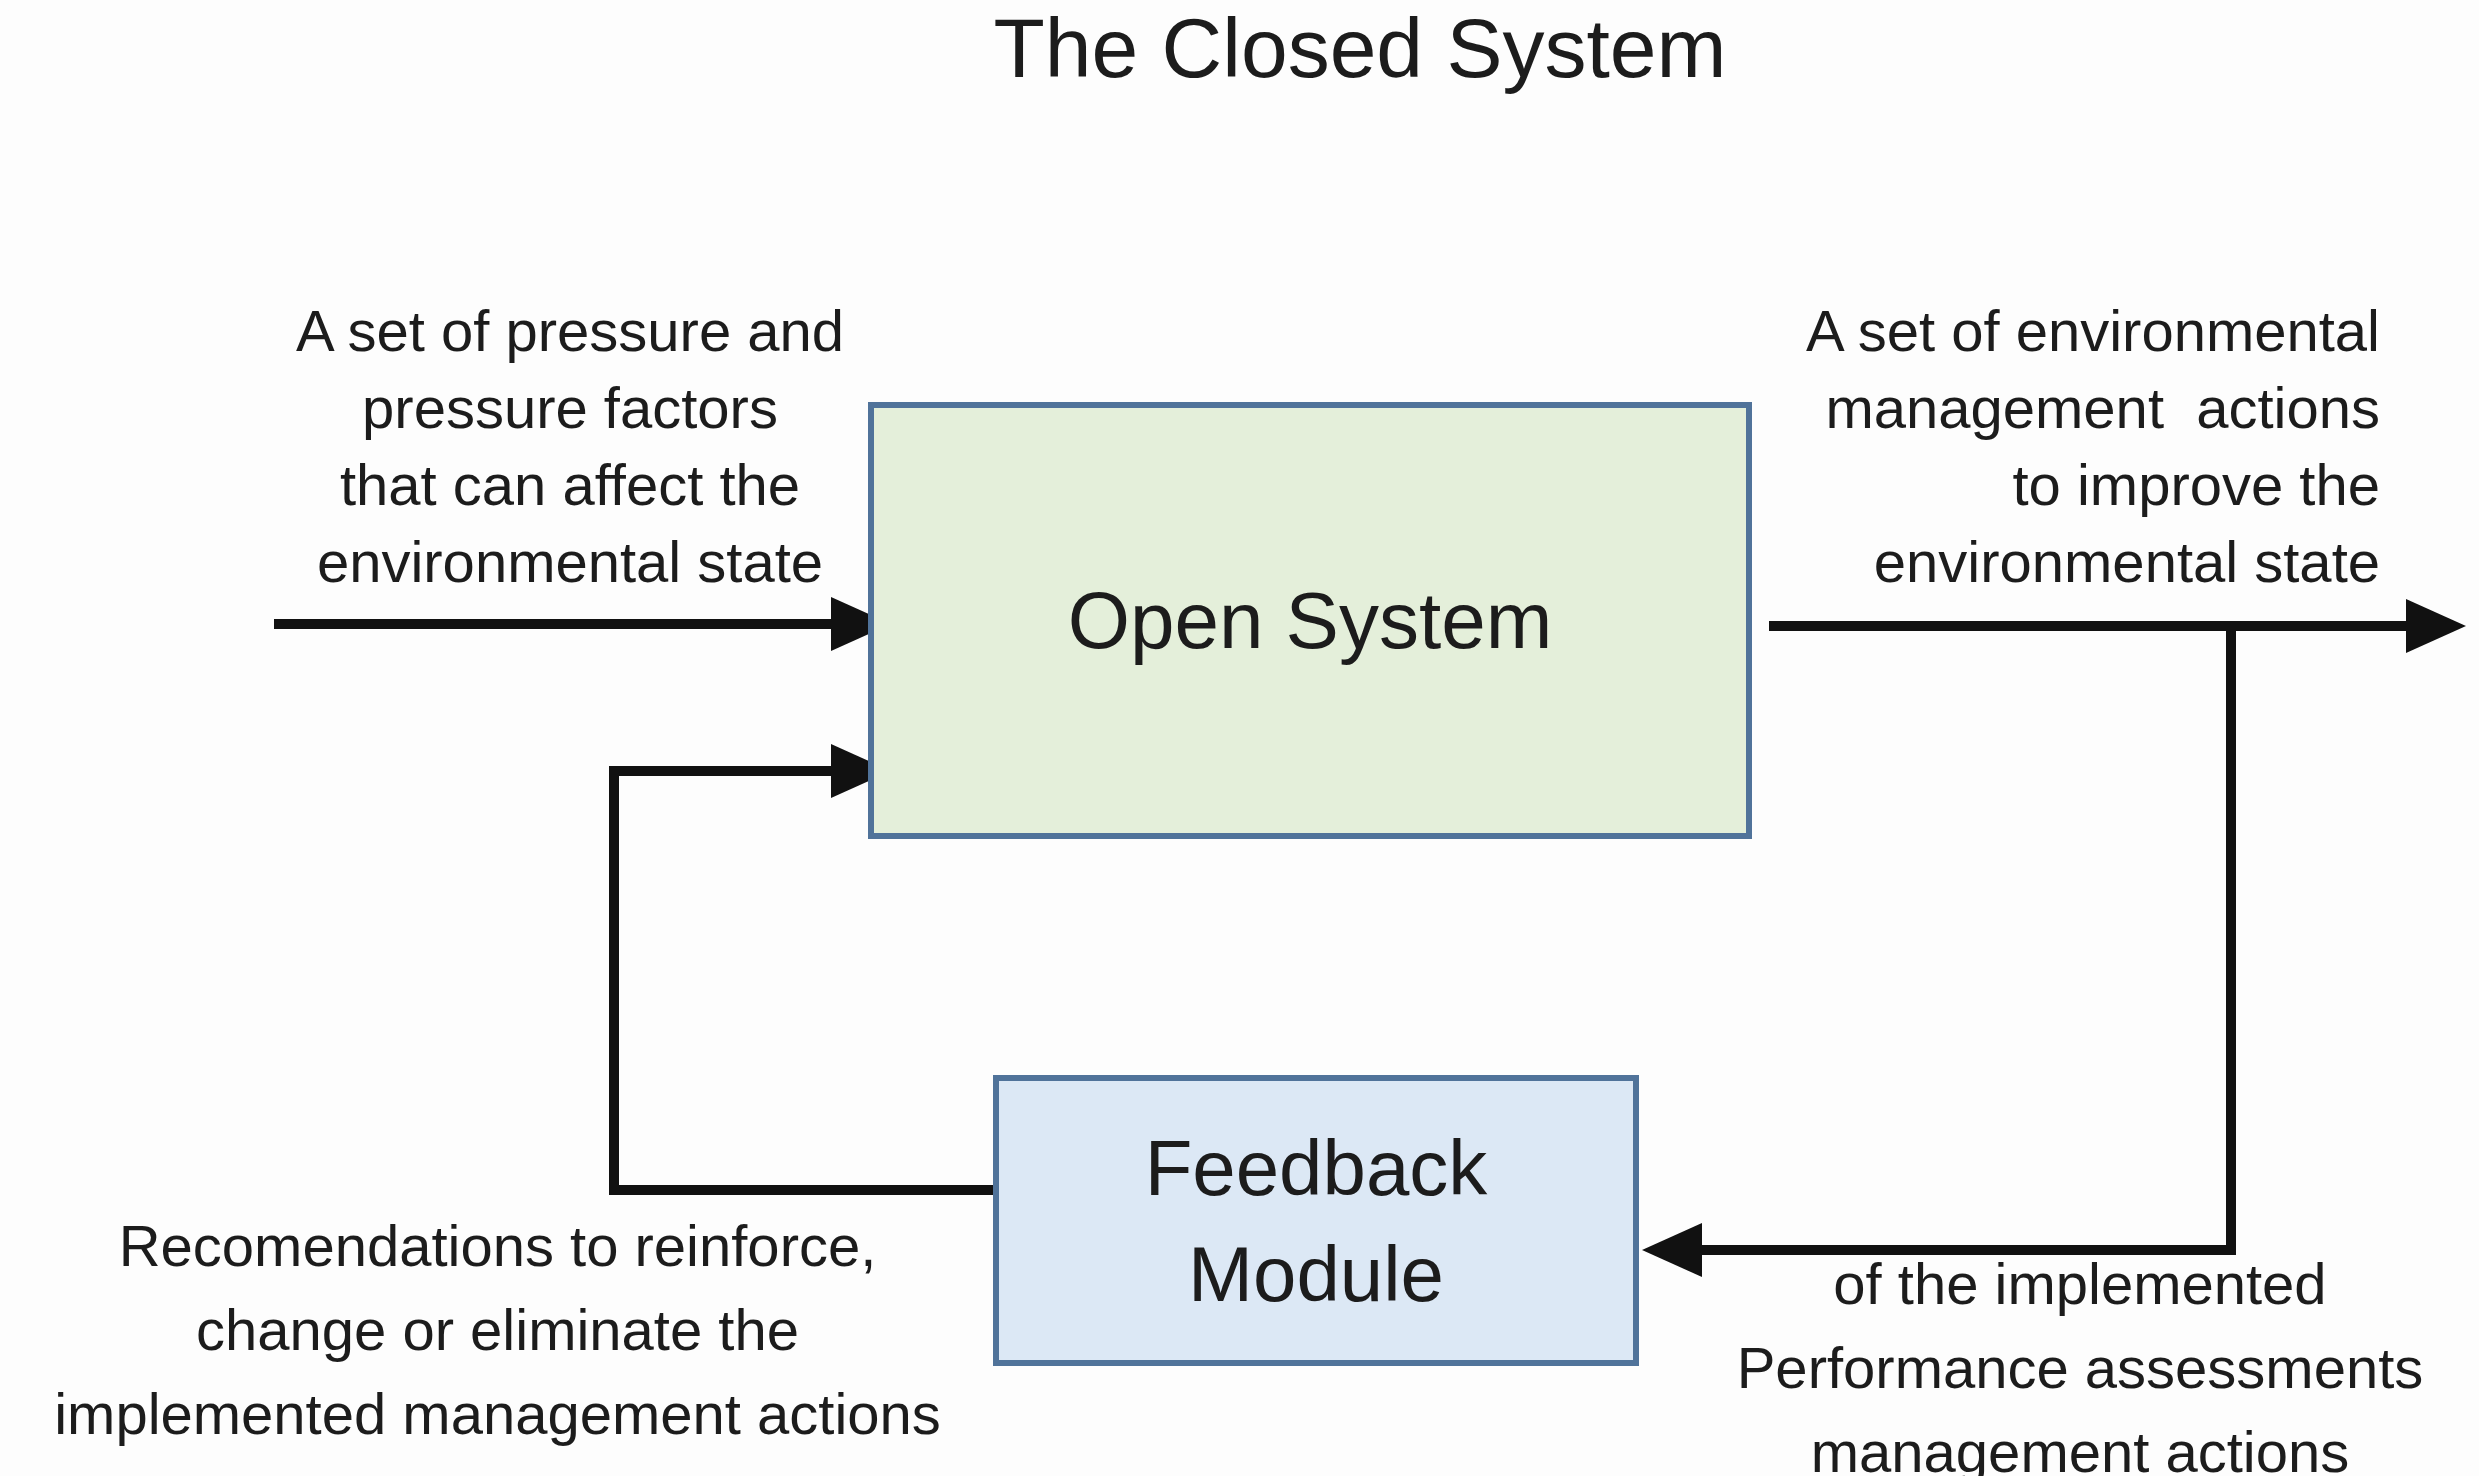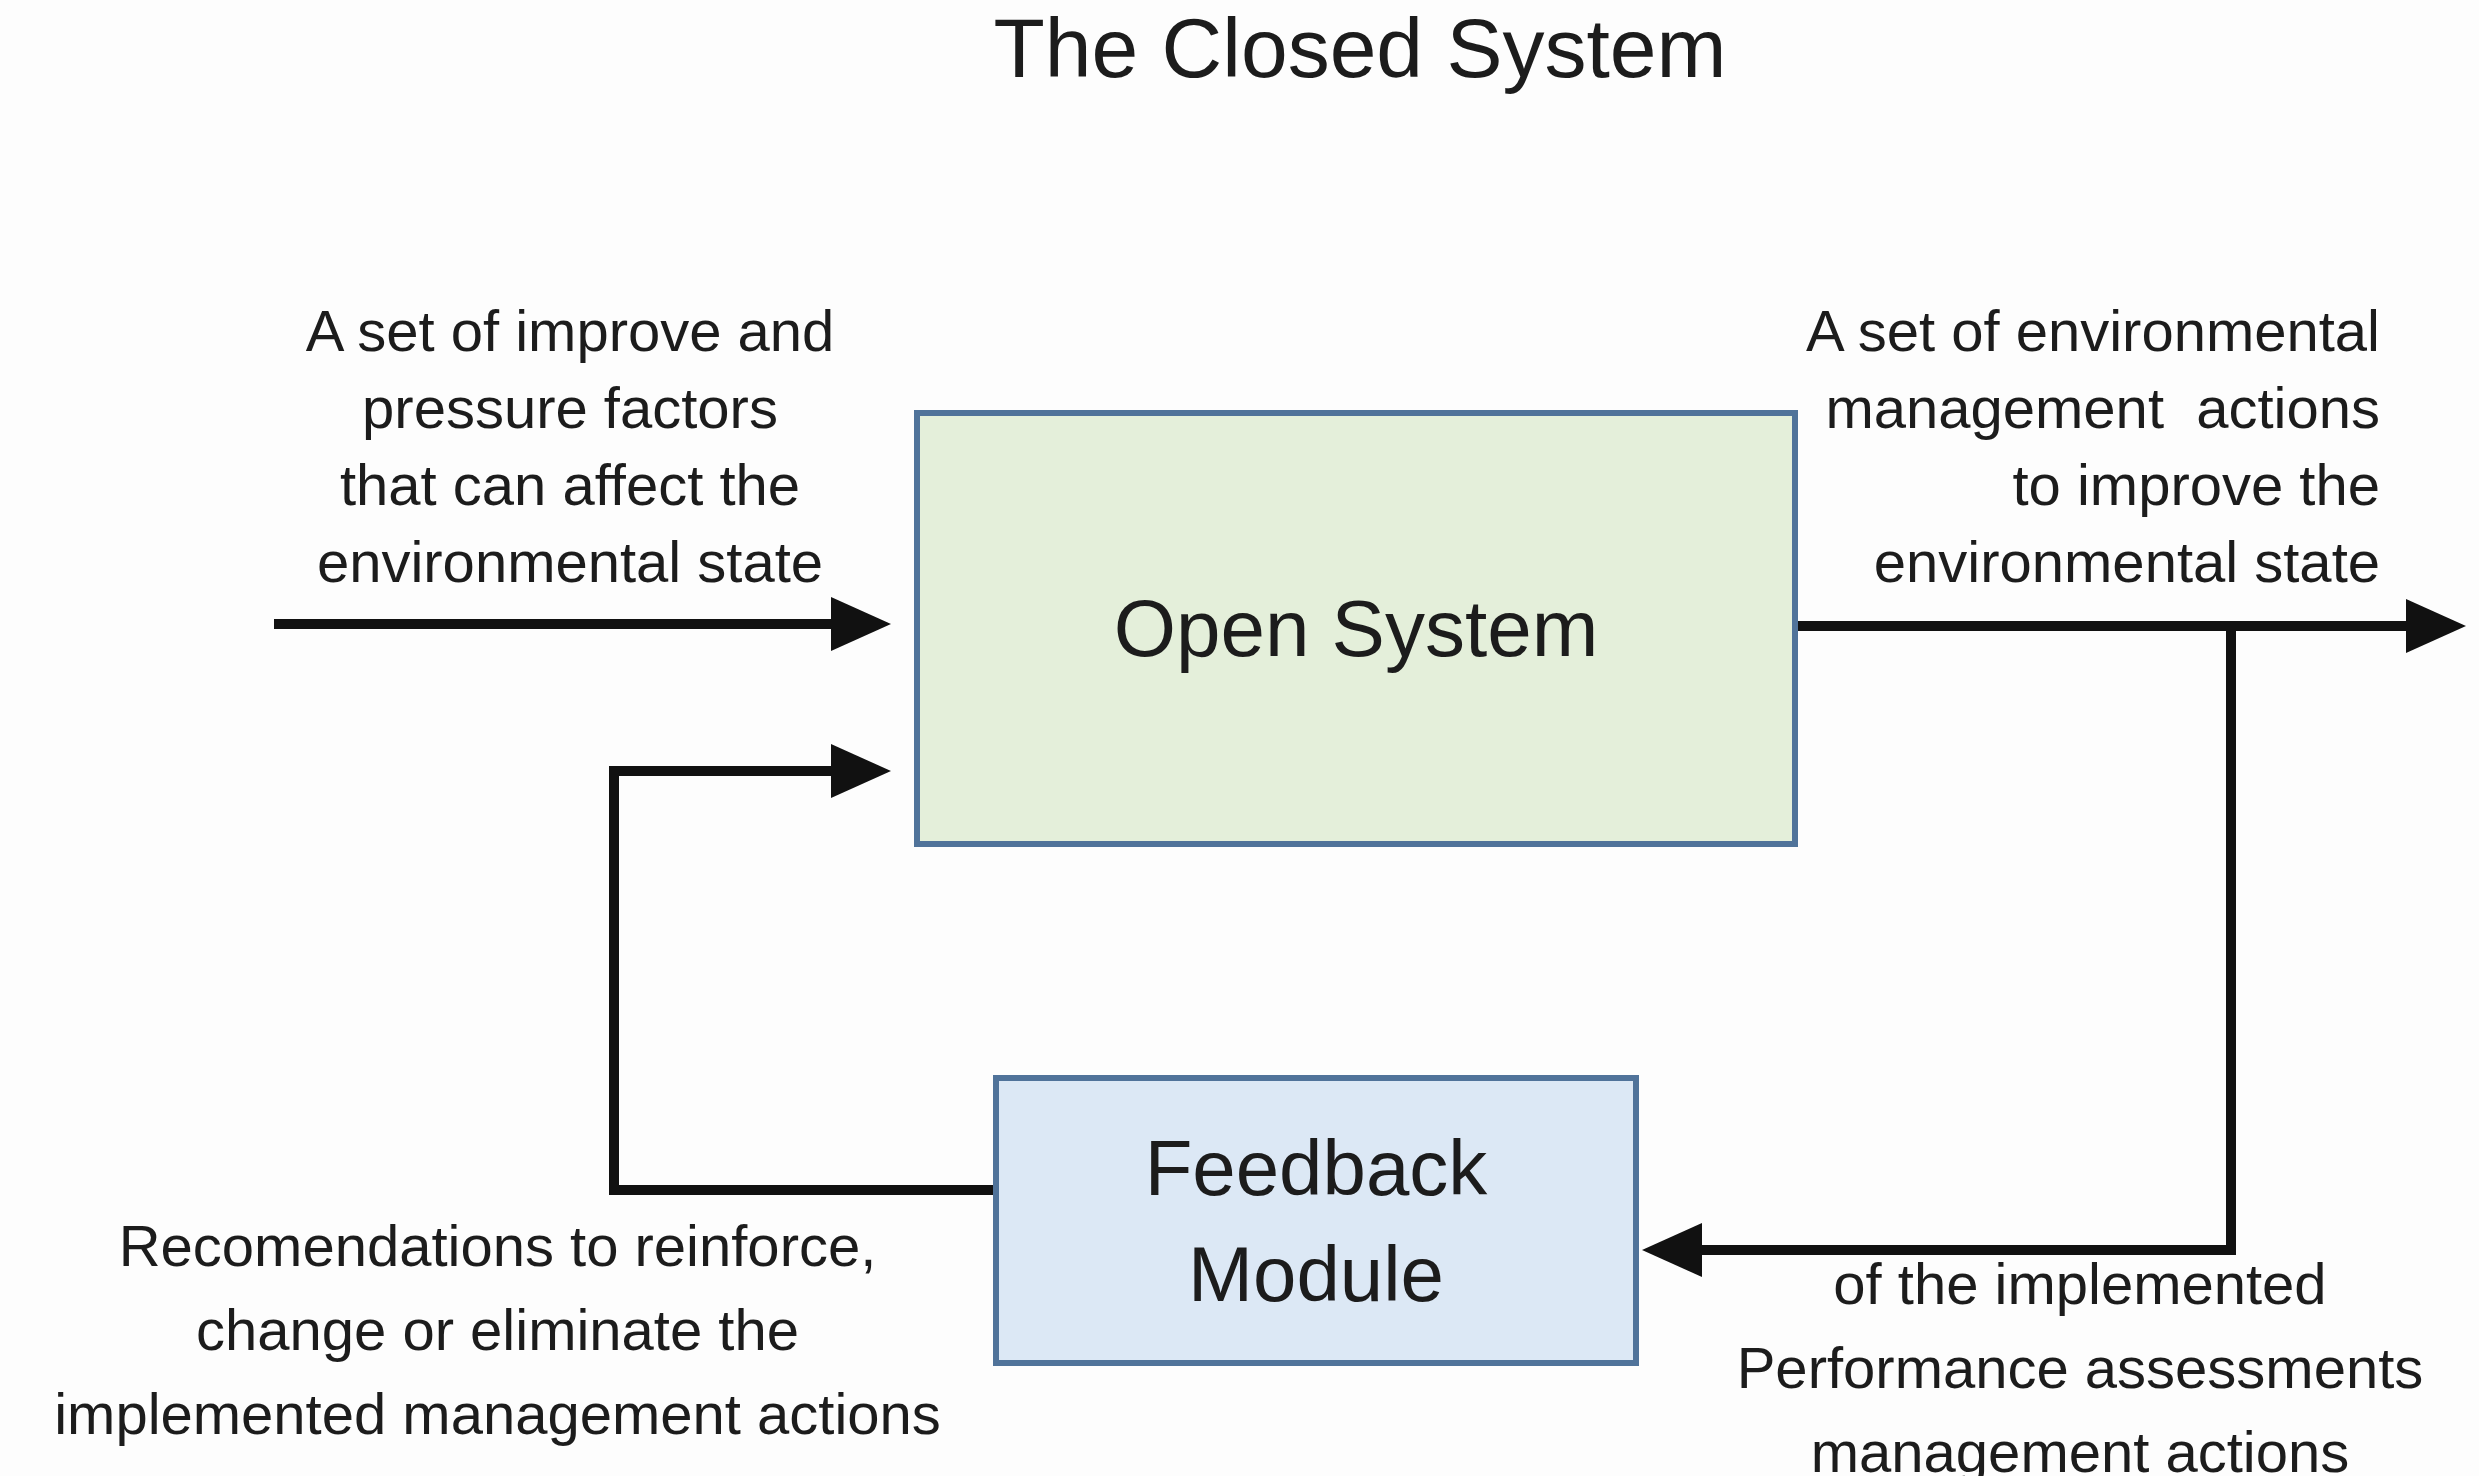--- a/index.html
+++ b/index.html
@@ -53,27 +53,26 @@
     position: absolute;
     border: 6px solid var(--box-border, #50739a);
     box-sizing: border-box;
     display: flex;
     flex-direction: column;
     align-items: center;
     justify-content: center;
     text-align: center;
   }
   .box-open {
-    left: 914px;
+    left: 868px;
     top: 402px;
     width: 884px;
     height: 437px;
     background: var(--open-system-fill, #e4efda);
     font-size: 80px;
-    margin-top: 8px;
   }
   .box-feedback {
     left: 993px;
     top: 1075px;
     width: 646px;
     height: 291px;
     background: var(--feedback-module-fill, #dce8f5);
     font-size: 78px;
     line-height: 106px;
   }
@@ -143,21 +142,21 @@
   <div class="box box-open">
     <span>Open System</span>
   </div>
 
   <div class="box box-feedback">
     <span class="line">Feedback</span>
     <span class="line">Module</span>
   </div>
 
   <div class="note note-drivers">
-    <div class="line">A set of improve and</div>
+    <div class="line">A set of pressure and</div>
     <div class="line">pressure factors</div>
     <div class="line">that can affect the</div>
     <div class="line">environmental state</div>
   </div>
 
   <div class="note note-actions">
     <div class="line">A set of environmental</div>
     <div class="line">management  actions</div>
     <div class="line">to improve the</div>
     <div class="line">environmental state</div>

